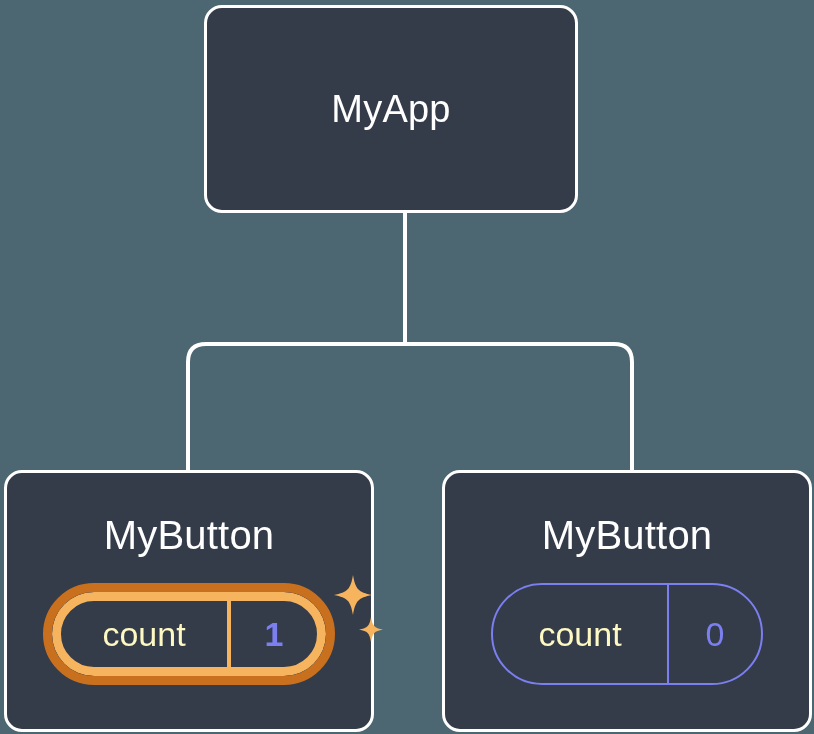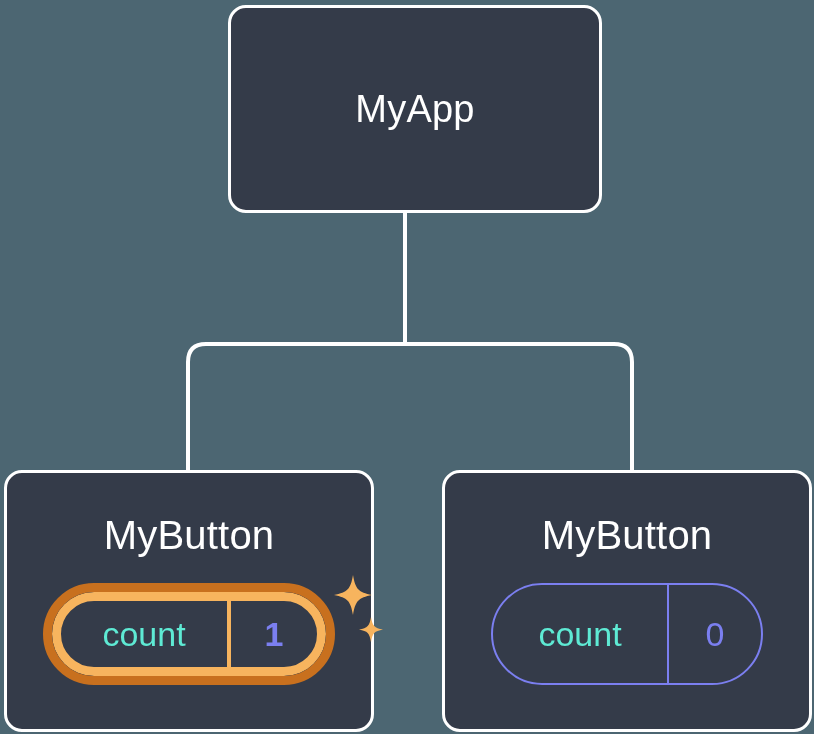--- a/index.html
+++ b/index.html
@@ -37,21 +37,21 @@
     box-sizing: border-box;
     background: #343b49;
     border: 3px solid #ffffff;
     border-radius: 18px;
     display: flex;
     flex-direction: column;
     align-items: center;
   }
 
   #node-root {
-    left: 228px;
+    left: 204px;
     top: 5px;
     width: 374px;
     height: 208px;
     justify-content: center;
   }
 
   #node-child-left {
     left: 4px;
     top: 470px;
     width: 370px;
@@ -103,21 +103,21 @@
     display: flex;
     align-items: center;
     justify-content: center;
     box-sizing: border-box;
   }
 
   .pill-key {
     width: 174px;
     font-size: 34px;
     font-weight: 400;
-    color: #5eead4;
+    color: #fef9c3;
   }
 
   .pill-val {
     width: 94px;
     font-size: 34px;
     color: #7b7ff0;
   }
 
   
   .pill.plain {

